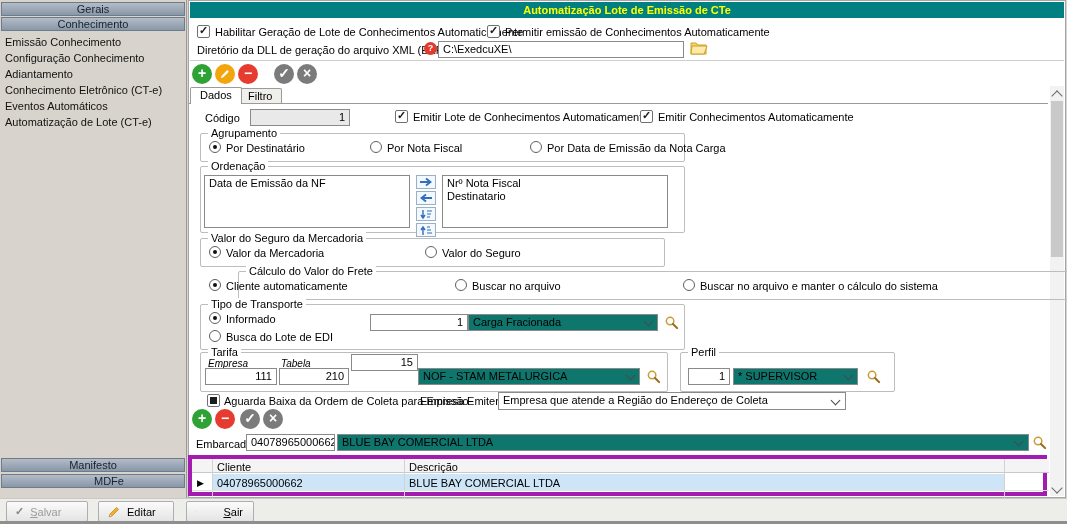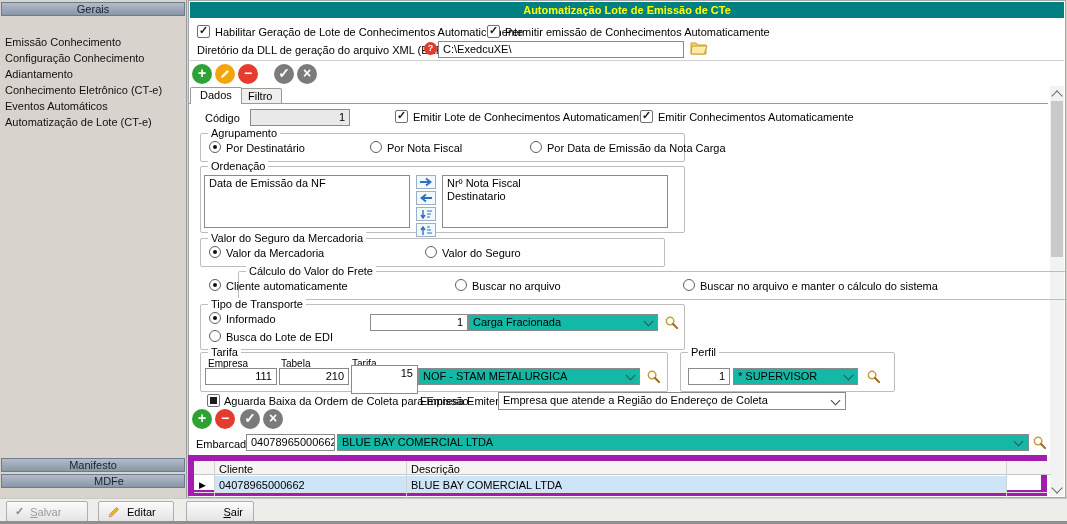--- a/index.html
+++ b/index.html
@@ -1,40 +1,40 @@
 <!DOCTYPE html>
 <html><head>
 <meta charset="utf-8">
 <style>
   * { margin:0; padding:0; box-sizing:border-box; }
   html,body { width:1067px; height:524px; }
   body { font-family:"Liberation Sans", sans-serif; font-size:11px; background:#d8d4cd; position:relative; overflow:hidden; }
   .abs { position:absolute; }
   .lbl { position:absolute; font-size:11px; color:#000; white-space:nowrap; line-height:13px; }
-  .sublbl { position:absolute; font-size:10px; color:#000; white-space:nowrap; }
+  .sublbl { position:absolute; font-size:10px; color:#000; white-space:nowrap;font-style:italic; }
 
   
   .sidebar { position:absolute; left:0; top:0; width:187px; height:498px; background:#d8d4cd; border-right:1px solid #9a9a9a; }
   .side-hdr { position:absolute; left:1px; width:184px; height:14px; background:linear-gradient(180deg,#b4bcc6,#8897a8); border:1px solid #6e7b8a; text-align:center; line-height:12px; color:#16222e; font-size:11px; cursor:default; }
   .side-item { position:absolute; left:5px; font-size:11px; color:#111; white-space:nowrap; cursor:default; }
 
   
   .panel { position:absolute; left:188px; top:0; width:878px; height:498px; background:#ffffff; border:1px solid #a6a6a6; }
   .titlebar { position:absolute; left:190px; top:2px; width:874px; height:16px; background:#008080; color:#ffff00; font-weight:bold; text-align:center; line-height:16px; font-size:11px; }
 
   
   .cb { position:absolute; width:13px; height:13px; background:#fff; border:1px solid #707070; border-radius:2px; }
   .cb .tick { position:absolute; left:1px; top:-2px; font-size:11px; font-weight:bold; color:#1c1c1c; line-height:13px; }
   .cb .part { position:absolute; left:2px; top:2px; width:7px; height:7px; background:#1c1c1c; }
   .radio { position:absolute; width:12px; height:12px; background:#fff; border:1px solid #5f5f5f; border-radius:50%; }
   .radio.sel::after { content:""; position:absolute; left:3px; top:3px; width:4px; height:4px; border-radius:50%; background:#111; }
 
   
   .field { position:absolute; border:1px solid #8a8a8a; background:#fff; font-size:11px; line-height:15px; padding:0 4px; white-space:nowrap; overflow:hidden; }
-  .field.yellow { background:#14b8a6; }
+  .field.yellow { background:#0f766e; }
   .field.disabled { background:#e9e9e9; }
   .field.num { text-align:right; }
   .chev { position:absolute; width:7px; height:7px; border-right:1.4px solid #4a4a4a; border-bottom:1.4px solid #4a4a4a; transform:rotate(45deg); }
   .fs { position:absolute; border:1px solid #bdbdbd; border-radius:2px; }
   .legend { position:absolute; top:-7px; left:7px; background:#fff; padding:0 3px; font-size:11px; white-space:nowrap; }
   .listbox { position:absolute; border:1px solid #8a8a8a; background:#fff; font-size:11px; padding:1px 0; }
   .listbox div { padding:0 4px; line-height:13px; white-space:nowrap; }
 
   
   .cbtn { position:absolute; width:20px; height:20px; border-radius:50%; color:#fff; text-align:center; line-height:19px; font-size:14px; font-weight:bold; cursor:pointer; }
@@ -47,21 +47,21 @@
   .tab { position:absolute; height:16px; font-size:11px; line-height:15px; padding:0 9px; border:1px solid #9a9a9a; border-bottom:none; background:#f0efec; border-radius:2px 2px 0 0; cursor:pointer; }
   .tab.active { background:#fff; height:17px; z-index:3; }
   .tabline { position:absolute; left:188px; top:103px; width:860px; height:1px; background:#9a9a9a; }
 
   .xfer { position:absolute; width:20px; height:14px; border:1px solid #9ab0c8; background:#f3f8fd; display:flex; align-items:center; justify-content:center; cursor:pointer; }
 
   .mag { position:absolute; width:16px; height:16px; cursor:pointer; }
   .help { position:absolute; width:13px; height:13px; border-radius:50%; background:#e23b2e; color:#fff; font-size:9px; font-weight:bold; text-align:center; line-height:13px; cursor:pointer; }
 
   
-  .grid { position:absolute; left:188px; top:455px; width:859px; height:41px; border:6px solid #a21caf; background:#fff; }
+  .grid { position:absolute; left:188px; top:455px; width:859px; height:41px; border:4px solid #a21caf; background:#fff; }
   .grid-hdr { position:absolute; left:0; top:0; width:857px; height:14px; background:#f4f4f4; border-bottom:1px solid #c9c9c9; }
   .grid-row1 { position:absolute; left:20px; top:15px; width:792px; height:16px; background:#cde5f7; }
   .gvline { position:absolute; top:0; width:1px; height:39px; background:#d2d2d2; }
   .grid-cell { position:absolute; font-size:11px; line-height:14px; white-space:nowrap; }
 
   
   .sb-track { position:absolute; left:1050px; top:86px; width:14px; height:410px; background:#f2f2f2; }
   .sb-thumb { position:absolute; left:1051px; top:101px; width:12px; height:156px; background:#c9c9c9; }
   .sb-arrow { position:absolute; left:1053px; width:8px; height:8px; border-right:1.4px solid #6b6b6b; border-bottom:1.4px solid #6b6b6b; }
 
@@ -70,20 +70,21 @@
   .fbtn { position:absolute; top:501px; height:21px; display:flex; align-items:center; gap:6px; padding:0 10px 0 8px; border:1px solid #aeaeae; border-radius:2px; background:linear-gradient(#fbfbfb,#e4e4e4); font-size:11px; cursor:pointer; }
   .fbtn.disabled { color:#9b9b9b; cursor:default; }
   .u-first::first-letter { text-decoration:underline; }
   .bottom-strip { position:absolute; left:0; top:521px; width:1067px; height:3px; background:#8f8f8f; }
 </style>
 </head>
 <body>
 
 <div class="sidebar">
   <div class="side-hdr" style="top:2px;">Gerais</div>
+  <div class="side-hdr" style="top:17px;">Conhecimento</div>
   <div class="side-item" style="top:36px;">Emissão Conhecimento</div>
   <div class="side-item" style="top:52px;">Configuração Conhecimento</div>
   <div class="side-item" style="top:68px;">Adiantamento</div>
   <div class="side-item" style="top:84px;">Conhecimento Eletrônico (CT-e)</div>
   <div class="side-item" style="top:100px;">Eventos Automáticos</div>
   <div class="side-item" style="top:116px;">Automatização de Lote (CT-e)</div>
   <div class="side-hdr" style="top:458px;">Manifesto</div>
   <div class="side-hdr" style="top:474px;padding-left:32px;">MDFe</div>
 </div>
 
@@ -219,21 +220,21 @@
 </div>
 
 <div class="fs" style="left:200px; top:352px; width:468px; height:40px;">
   <span class="legend">Tarifa</span>
 </div>
 <div class="sublbl" style="left:208px; top:358px;">Empresa</div>
 <div class="sublbl" style="left:281px; top:358px;">Tabela</div>
 <div class="sublbl" style="left:352px; top:358px;">Tarifa</div>
 <div class="field num" style="left:205px; top:368px; width:72px; height:17px;padding-left:32px;">111</div>
 <div class="field num" style="left:279px; top:368px; width:70px; height:17px;">210</div>
-<div class="field num" style="left:351px; top:365px; width:67px; height:29px;">15</div>
+<div class="field num" style="left:351px; top:354px; width:67px; height:17px;">15</div>
 <div class="field yellow" style="left:418px; top:368px; width:222px; height:17px;">
   <span>NOF - STAM METALURGICA</span>
   <span class="chev" style="right:5px; top:3px;"></span>
 </div>
 <div class="mag" style="left:646px; top:369px;">
   <svg width="15" height="15" viewBox="0 0 16 16">
       <circle cx="6.5" cy="6.5" r="4" fill="none" stroke="#c79a3a" stroke-width="1.6"></circle>
       <line x1="9.6" y1="9.6" x2="14" y2="14" stroke="#9a6a1f" stroke-width="2.2" stroke-linecap="round"></line>
     </svg>
 </div>

